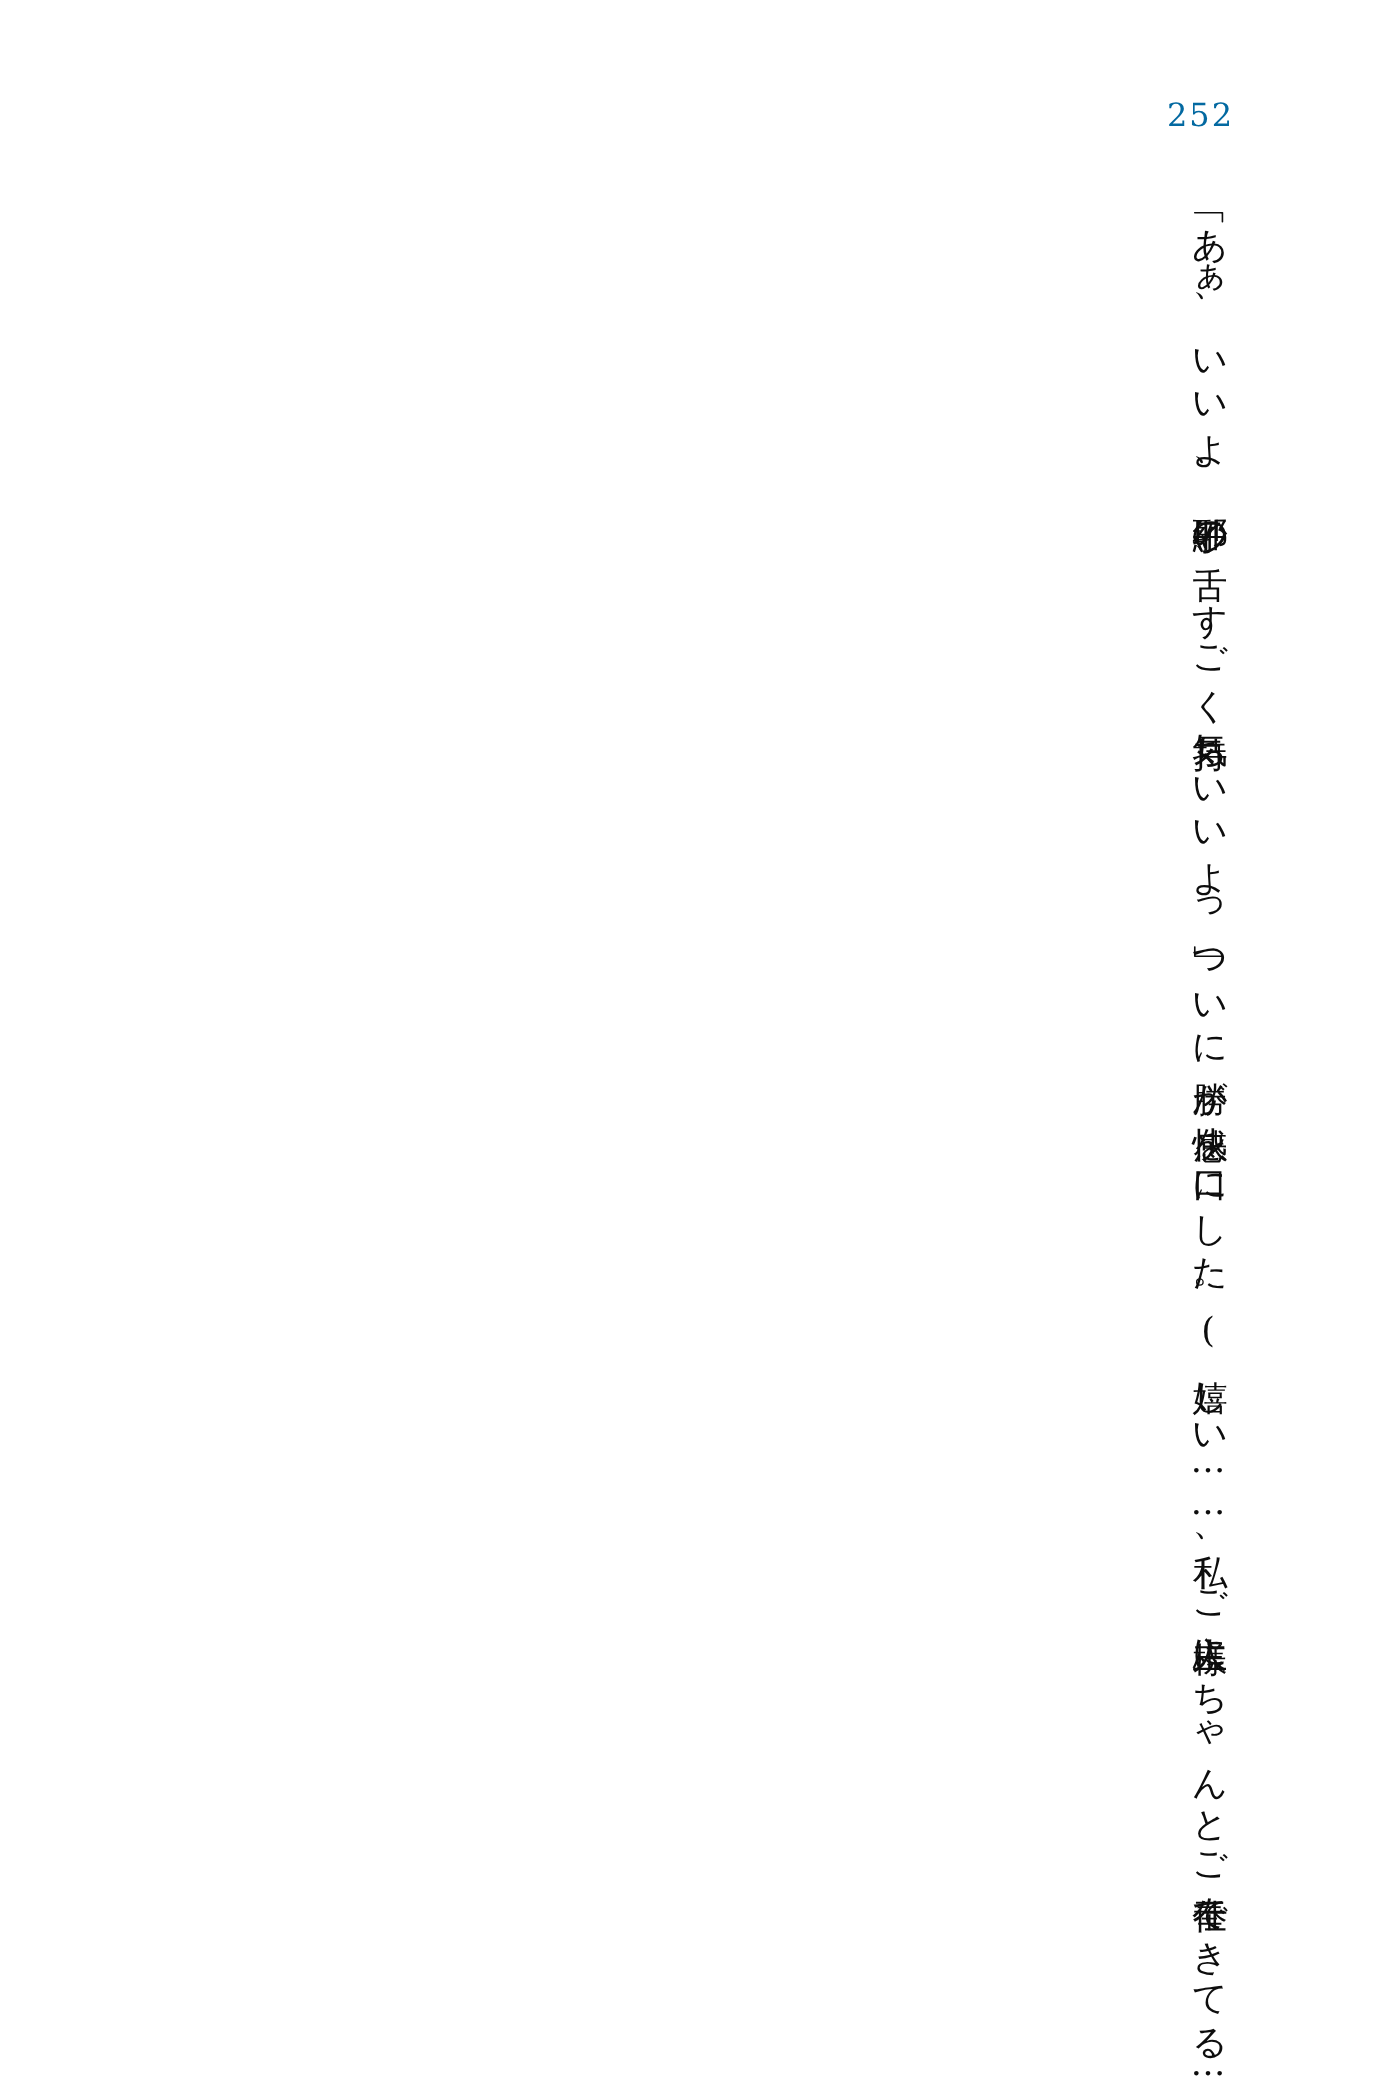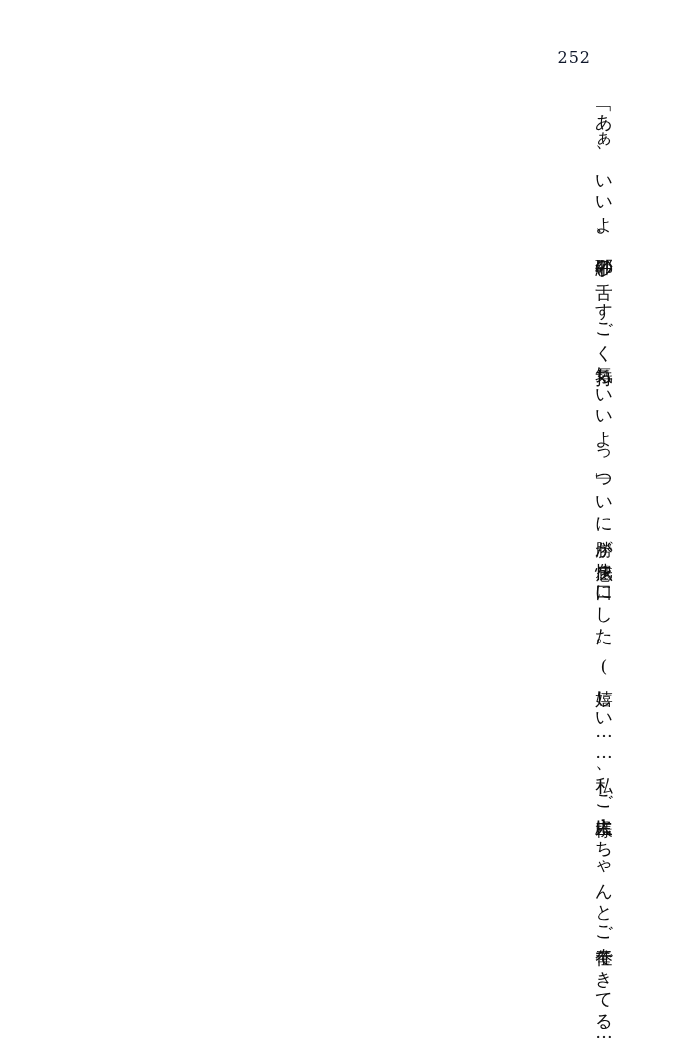--- a/index.html
+++ b/index.html
@@ -17,25 +17,25 @@
   }
   #page {
     position: relative;
     width: 700px;
     height: 1050px;
     box-sizing: border-box;
   }
   #page-number {
     position: absolute;
     top: 48px;
-    right: 109px;
+    right: 83px;
     font-size: 16px;
     letter-spacing: 1px;
     font-family: "DejaVu Serif", "Liberation Serif", serif;
-    color: #0f172a;
+    color: #0369a1;
   }
   
   #text-block {
     position: absolute;
     top: 100px;
     right: 80px;
     height: 860px;
     width: 560px;
     display: flex;
     flex-direction: row;

